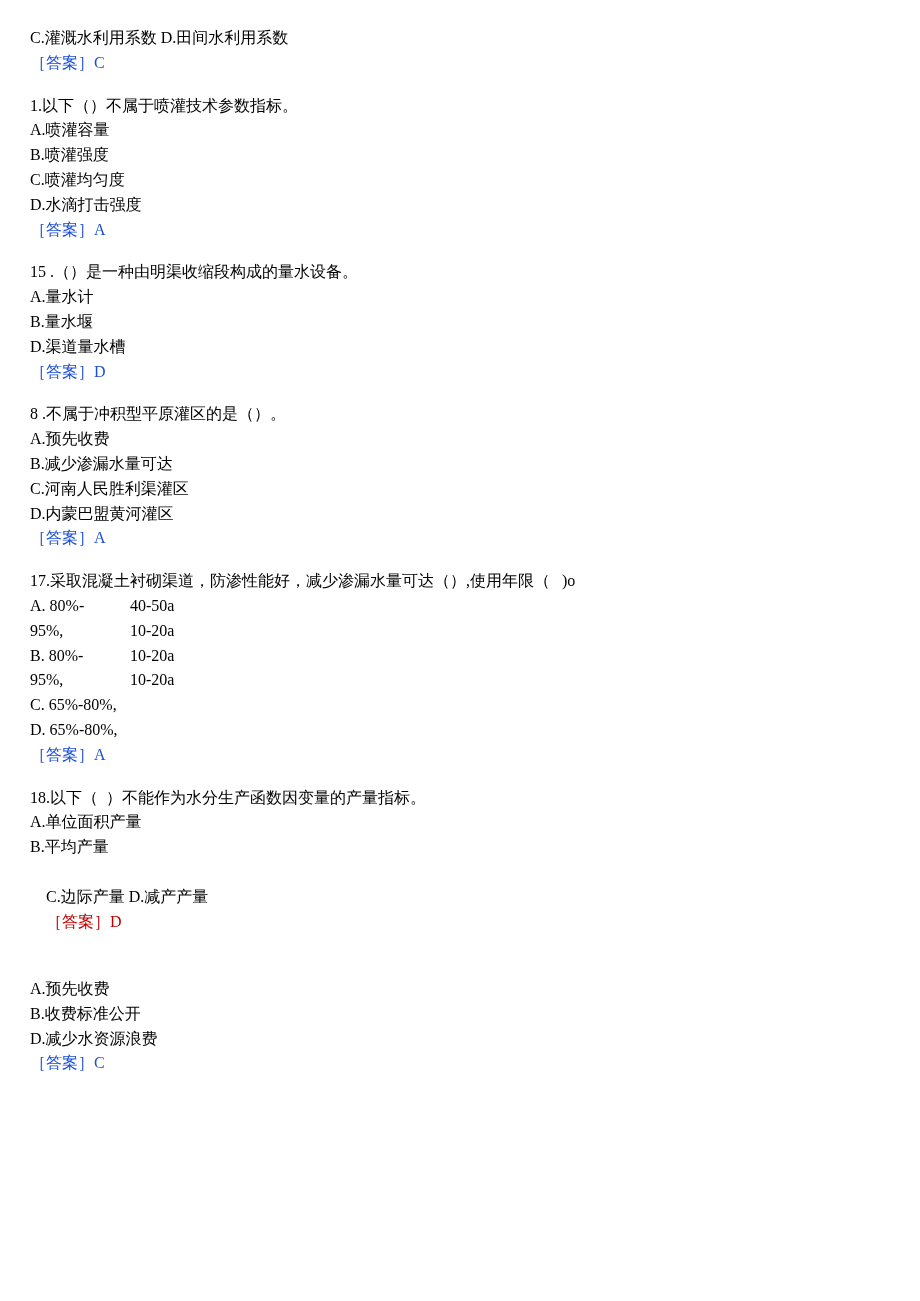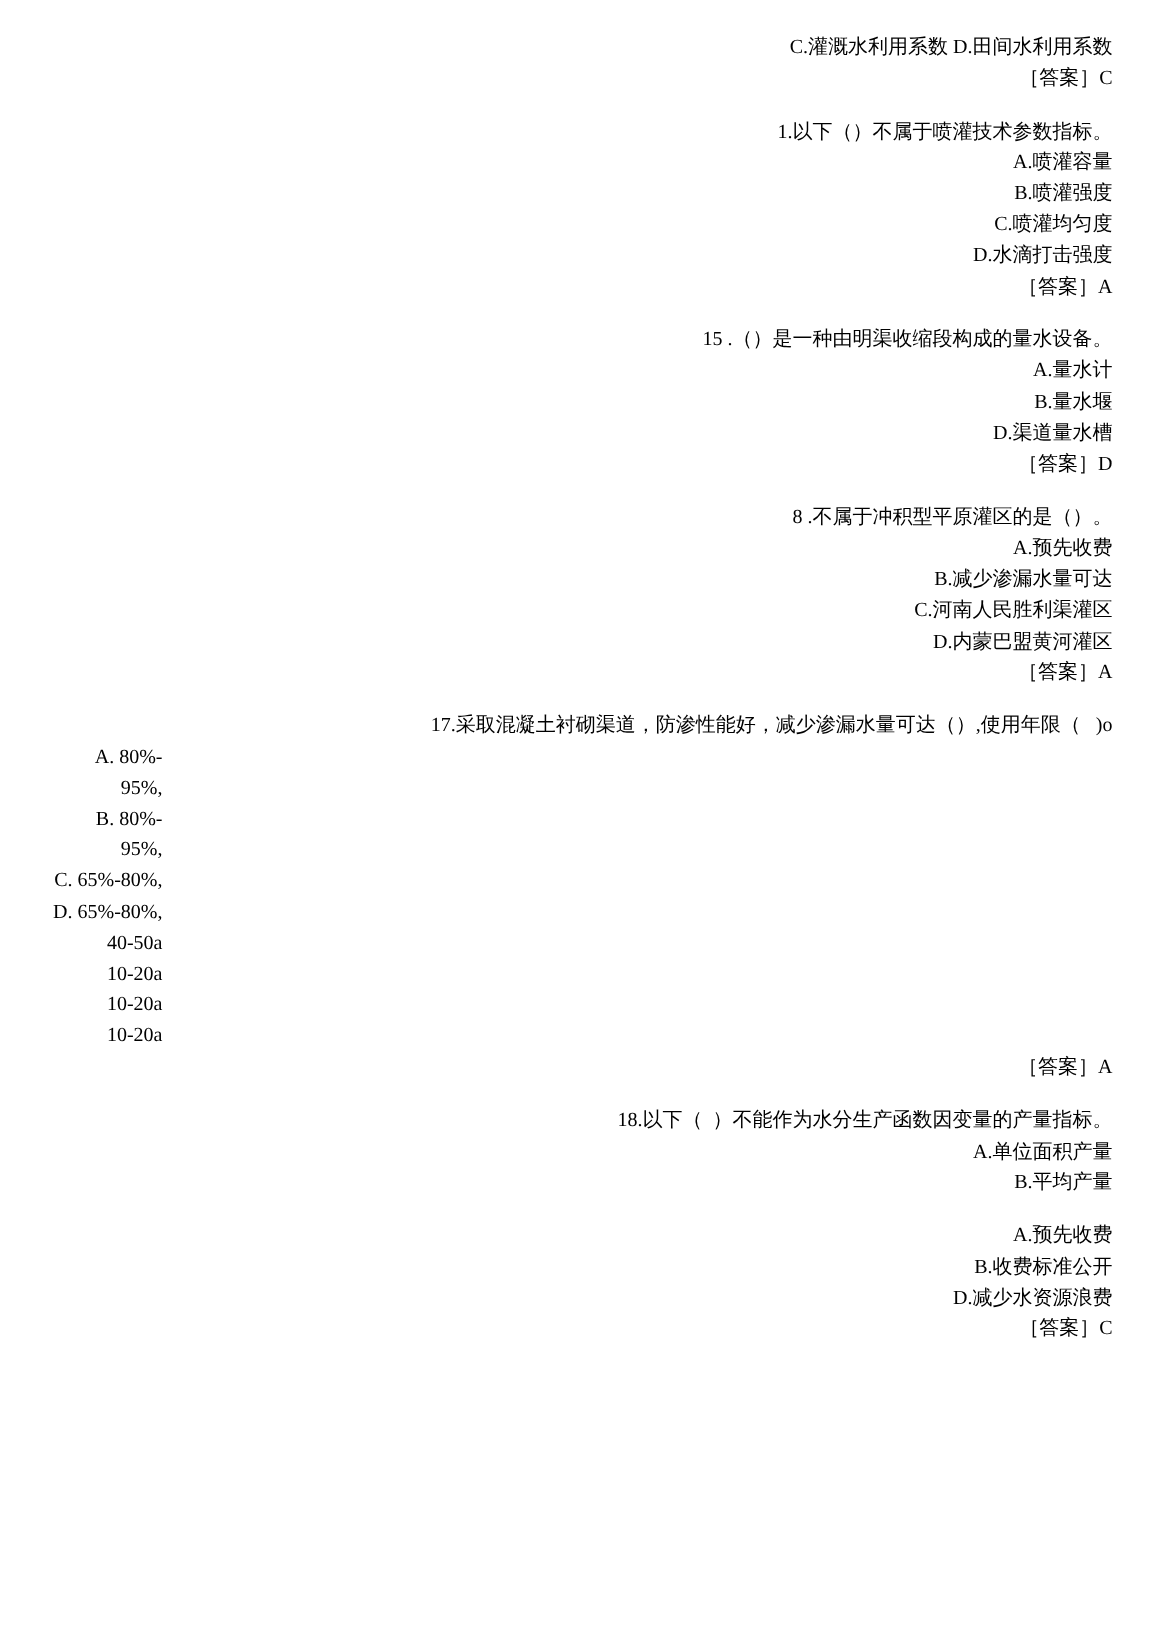--- a/index.html
+++ b/index.html
@@ -9,32 +9,30 @@
     font-size: 16px;
     line-height: 1.55;
     color: #000;
     background: #fff;
     width: 860px;
   }
   .line {
     white-space: pre-wrap;
   }
   .answer {
-    color: #000000;
+    color: #1d4ed8;
   }
   .answer-inline {
     color: #c00000;
   }
   .block {
     margin-bottom: 18px;
-    text-align: right;
   }
   .q17-row {
     display: flex;
-    flex-direction: column;
   }
   .q17-col1 {
     width: 100px;
   }
   .q17-col2 {
     width: 100px;
   }
 </style>
 </head>
 <body>
@@ -88,20 +86,24 @@
       <div class="line">10-20a</div>
     </div>
   </div>
   <div class="line answer">［答案］A</div>
 </div>
 
 <div class="block">
   <div class="line">18.以下（  ）不能作为水分生产函数因变量的产量指标。</div>
   <div class="line">A.单位面积产量</div>
   <div class="line">B.平均产量</div>
+  <div class="line">
+    <span>C.边际产量 D.减产产量</span>
+    <span class="answer-inline">［答案］D</span>
+  </div>
 </div>
 
 <div class="block">
   <div class="line">A.预先收费</div>
   <div class="line">B.收费标准公开</div>
   <div class="line">D.减少水资源浪费</div>
   <div class="line answer">［答案］C</div>
 </div>
 
 </body></html>

